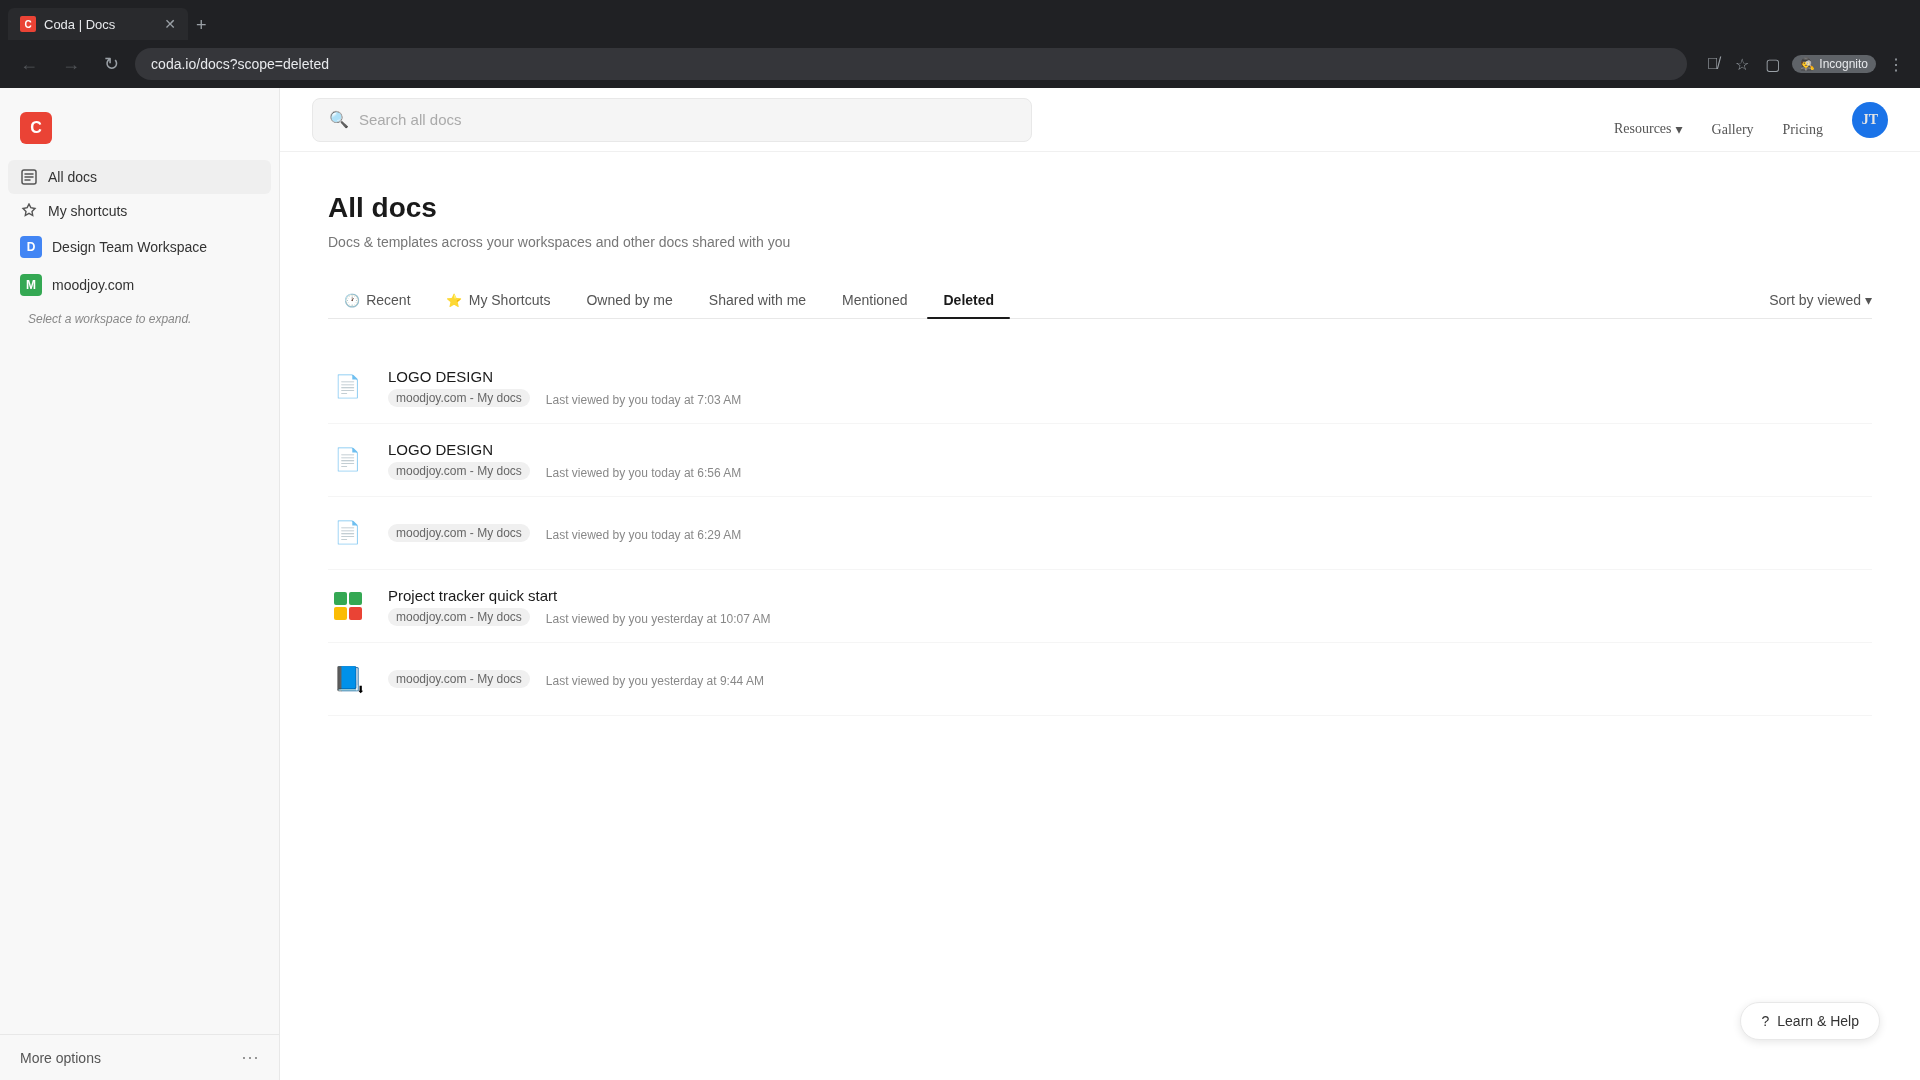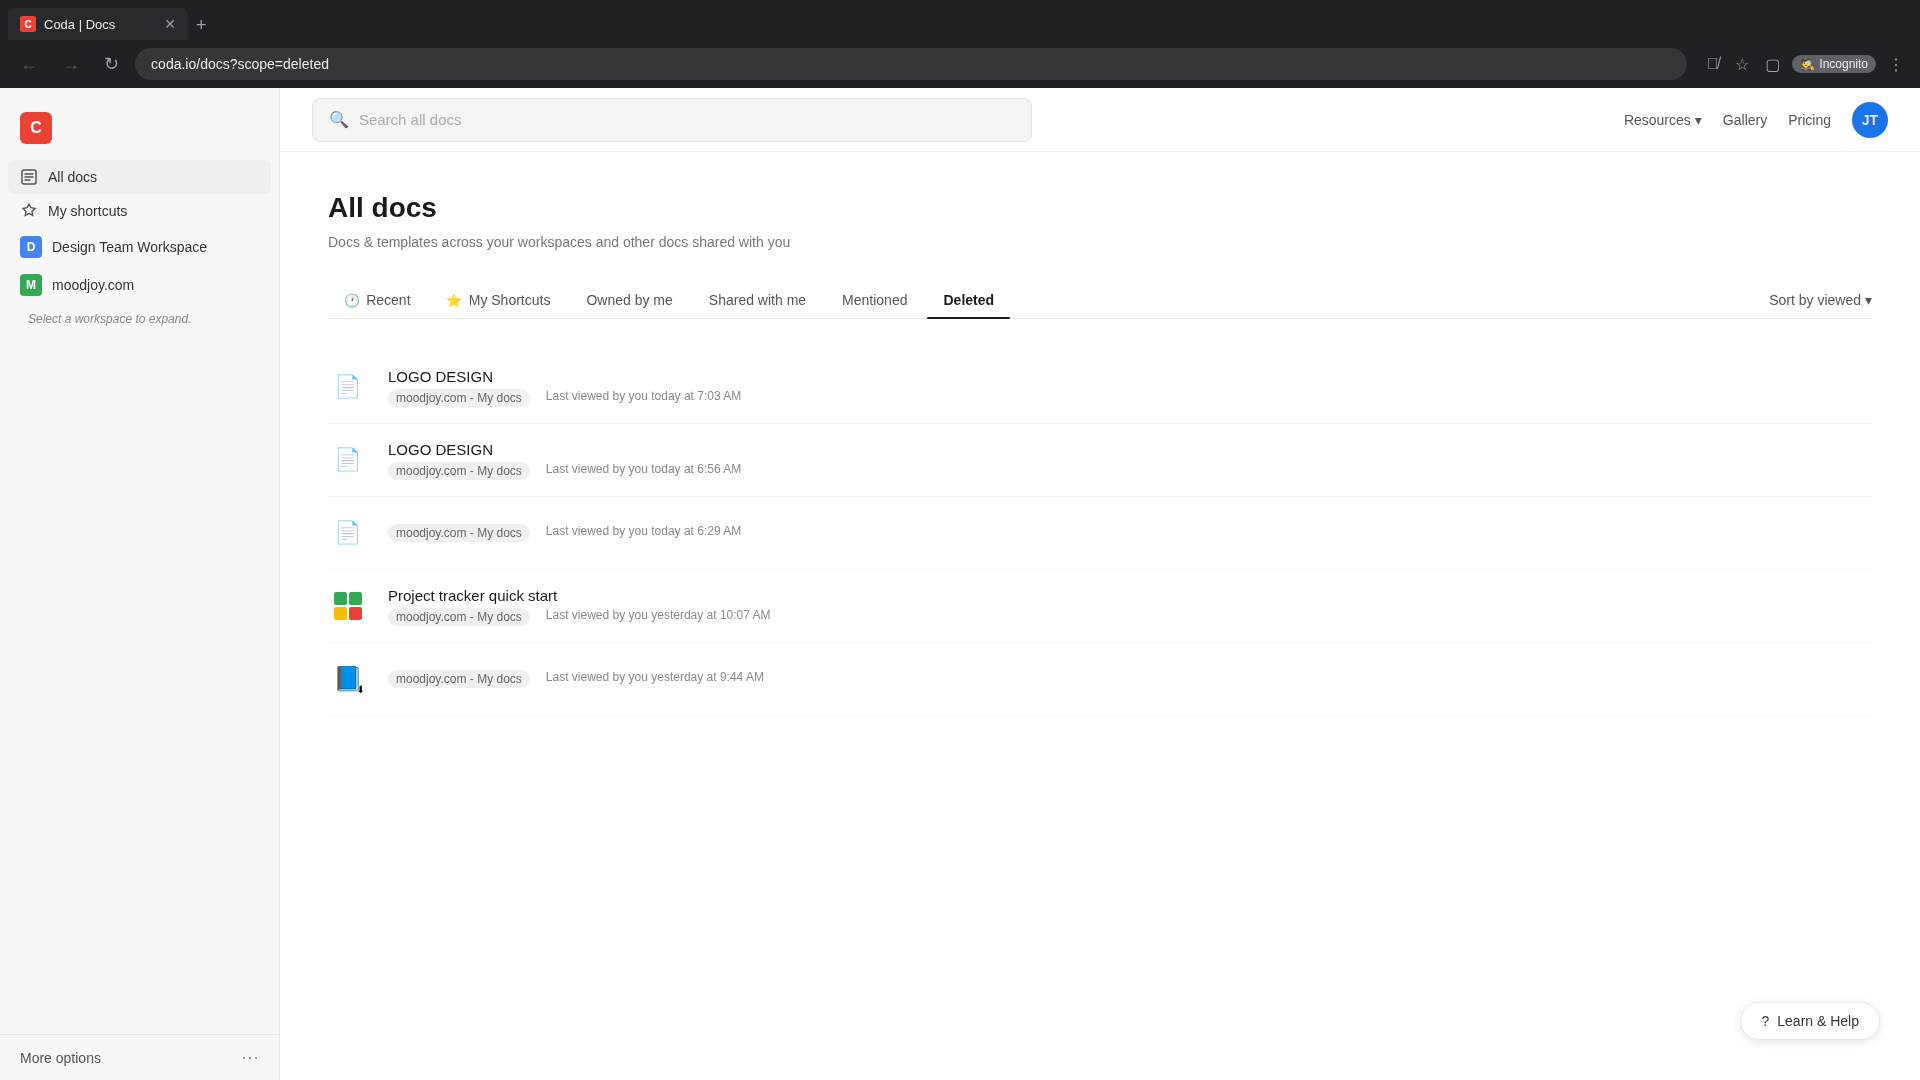--- a/index.html
+++ b/index.html
@@ -41,21 +41,21 @@
     .more-options-dots { color: #888; font-size: 18px; cursor: pointer; }
 
     
     .main { flex: 1; display: flex; flex-direction: column; overflow: hidden; }
 
     
     .top-bar { height: 64px; border-bottom: 1px solid #f0f0f0; display: flex; align-items: center; padding: 0 32px; gap: 24px; }
     .search-bar { flex: 1; max-width: 720px; background: #f5f5f5; border: 1px solid #e8e8e8; border-radius: 8px; height: 44px; display: flex; align-items: center; padding: 0 16px; gap: 10px; cursor: text; }
     .search-icon { color: #888; font-size: 16px; }
     .search-placeholder { color: #aaa; font-size: 15px; }
-    .top-bar-right { display: flex; align-items: center; gap: 21px; margin-left: auto; }
+    .top-bar-right { display: flex; align-items: flex-end; gap: 29px; margin-left: auto; font-family: Liberation Serif, serif; }
     .resources-btn { color: #555; font-size: 14px; cursor: pointer; display: flex; align-items: center; gap: 4px; }
     .gallery-btn { color: #555; font-size: 14px; cursor: pointer; }
     .pricing-btn { color: #555; font-size: 14px; cursor: pointer; font-weight: 500; }
     .avatar { width: 36px; height: 36px; background: #1a73e8; border-radius: 50%; display: flex; align-items: center; justify-content: center; color: #e5e5e5; font-size: 14px; font-weight: bold; cursor: pointer; }
 
     
     .content { flex: 1; overflow-y: auto; padding: 40px 48px; }
     .page-title { font-size: 28px; font-weight: 600; color: #1a1a1a; margin-bottom: 10px; }
     .page-subtitle { color: #777; font-size: 14px; margin-bottom: 32px; }
 
@@ -73,21 +73,21 @@
     .doc-icon { width: 40px; height: 40px; display: flex; align-items: center; justify-content: center; flex-shrink: 0; }
     .doc-icon-plain { color: #aaa; font-size: 22px; }
     .doc-icon-grid { display: grid; grid-template-columns: 1fr 1fr; gap: 2px; width: 28px; height: 28px; }
     .doc-icon-grid-cell { background: #34a853; border-radius: 2px; }
     .doc-icon-grid-cell:nth-child(1) { background: #34a853; }
     .doc-icon-grid-cell:nth-child(2) { background: #34a853; }
     .doc-icon-grid-cell:nth-child(3) { background: #34a853; }
     .doc-icon-grid-cell:nth-child(4) { background: #34a853; }
     .doc-info { flex: 1; }
     .doc-name { font-size: 15px; color: #1a1a1a; font-weight: 500; margin-bottom: 4px; }
-    .doc-meta { display: flex; align-items: flex-start; gap: 8px; }
+    .doc-meta { display: flex; align-items: flex-end; gap: 8px; }
     .doc-tag { background: #f0f0f0; color: #666; font-size: 12px; padding: 2px 8px; border-radius: 12px; }
     .doc-last-viewed { color: #888; font-size: 12px; margin-left: 8px; }
 
     
     .learn-help-btn { position: fixed; bottom: 40px; right: 40px; background: white; border: 1px solid #e8e8e8; border-radius: 24px; padding: 10px 20px; display: flex; align-items: center; gap: 8px; cursor: pointer; box-shadow: 0 2px 8px rgba(0,0,0,0.1); font-size: 14px; color: #333; }
 
     
     ::-webkit-scrollbar { width: 6px; }
     ::-webkit-scrollbar-track { background: transparent; }
     ::-webkit-scrollbar-thumb { background: #ddd; border-radius: 3px; }

